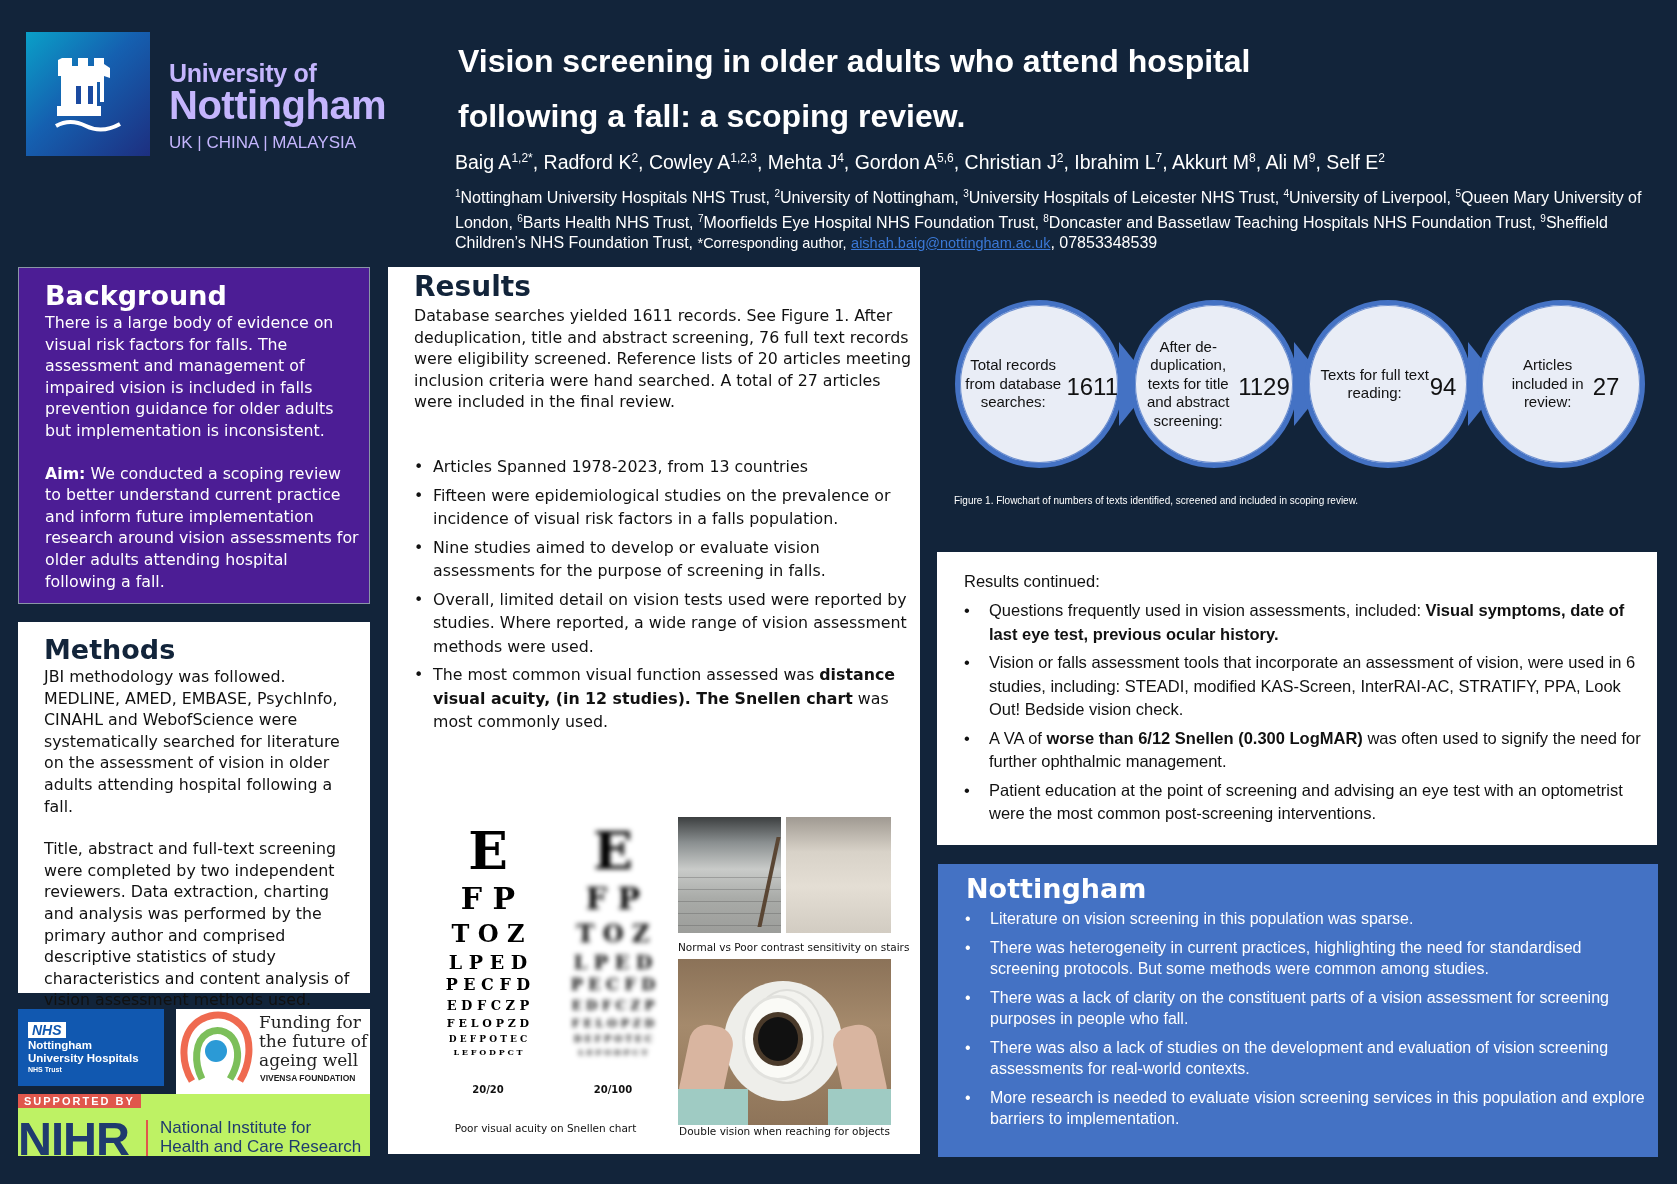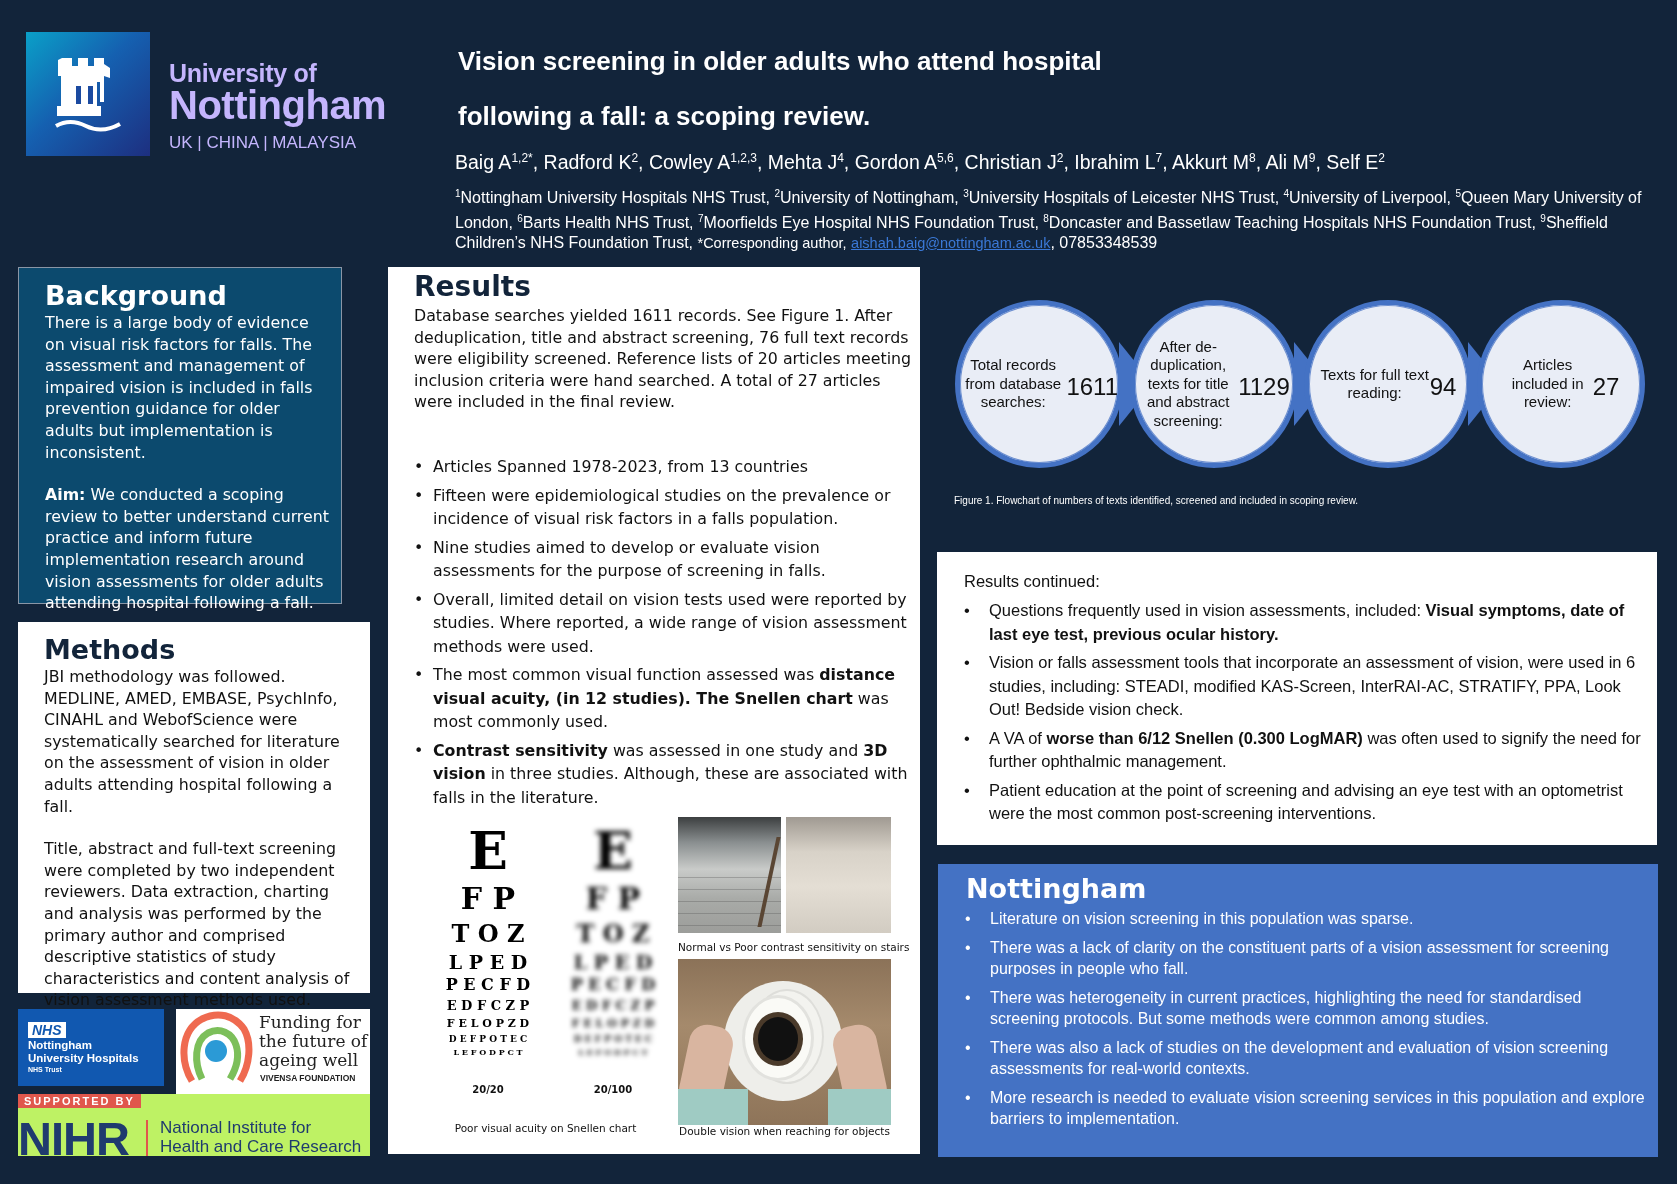--- a/index.html
+++ b/index.html
@@ -11,33 +11,33 @@
   .uon-logo { left: 26px; top: 32px; width: 340px; height: 126px; }
   .uon-box { position: absolute; left: 0; top: 0; width: 124px; height: 124px;
     background: linear-gradient(135deg, #0aa0c8 0%, #1560b0 45%, #1d2f80 100%); }
   .uon-box svg { position: absolute; left: 28px; top: 20px; }
   .uon-text { position: absolute; left: 143px; top: 28px; color: #c4b5fd; font-family: "Liberation Sans", sans-serif; }
   .uon-l1 { font-size: 25px; font-weight: bold; line-height: 26px; letter-spacing: -0.3px; }
   .uon-l2 { font-size: 40px; font-weight: bold; line-height: 38px; letter-spacing: -0.5px; }
   .uon-l3 { font-size: 17px; line-height: 30px; margin-top: 4px; }
 
   .title { left: 458px; top: 34px; width: 1150px; color: #fff; font-family: "Liberation Sans", sans-serif;
-    font-size: 26px; font-weight: bold; line-height: 55px; }
+    font-size: 32px; font-weight: bold; line-height: 55px; }
   .authors { left: 455px; top: 150px; width: 1200px; color: #fff; font-family: "Liberation Sans", sans-serif; font-size: 19.5px; }
   .authors sup { font-size: 12px; }
   .affil { left: 455px; top: 184px; width: 1215px; color: #fff; font-family: "Liberation Sans", sans-serif; font-size: 16px; line-height: 20px; }
   .affil sup { font-size: 10px; }
   .affil .small { font-size: 14.5px; }
   .affil a { color: #3a78d6; text-decoration: underline; }
 
   
   .panel { position: absolute; padding: 10px 10px 10px 26px; }
   .panel h2 { font-family: "DejaVu Sans", sans-serif; font-weight: bold; font-size: 27px; line-height: 32px; }
   .panel p { font-size: 15.8px; line-height: 21.6px; }
-  .bg-panel { left: 18px; top: 267px; width: 324px; height: 337px; background: #0c4a6e; color: #fff; border: 1px solid #8a96a6; }
+  .bg-panel { left: 18px; top: 267px; width: 352px; height: 337px; background: #4c1d95; color: #fff; border: 1px solid #8a96a6; }
   .bg-panel h2 { color: #fff; margin-top: 2px; }
   .bg-panel p { color: #fff; }
   .methods-panel { left: 18px; top: 622px; width: 352px; height: 371px; background: #fff; }
   .methods-panel h2 { color: #12243a; margin-top: 2px; }
   .gap { height: 21px; }
 
   .results-panel { left: 388px; top: 267px; width: 532px; height: 887px; background: #fff; padding: 0; }
   .results-panel h2 { position: absolute; left: 26px; top: 2px; color: #12243a; font-size: 28px; line-height: 36px; }
   .results-intro { position: absolute; left: 26px; top: 38px; width: 500px; font-size: 15.8px; line-height: 23.5px; }
   .res-list { position: absolute; left: 26px; top: 188px; width: 495px; list-style: none; }
@@ -143,21 +143,20 @@
 
 <div class="panel results-panel">
   <h2>Results</h2>
   <p class="results-intro">Database searches yielded 1611 records. See Figure 1. After deduplication, title and abstract screening, 76 full text records were eligibility screened. Reference lists of  20 articles meeting inclusion criteria were hand searched. A total of 27 articles were included in the final review.</p>
   <ul class="res-list">
     <li>Articles Spanned 1978-2023, from 13 countries</li>
     <li>Fifteen were epidemiological studies on the prevalence or incidence of visual risk factors in a falls population.</li>
     <li>Nine studies aimed to develop or evaluate vision assessments for the purpose of screening in falls.</li>
     <li>Overall, limited detail on vision tests used were reported by studies. Where reported, a wide range of vision assessment methods were used.</li>
     <li><span>The most common visual function assessed was </span><b>distance visual acuity, (in 12 studies). The Snellen chart</b><span> was most commonly used.</span></li>
-    <li><b>Contrast sensitivity</b><span> was assessed in one study and </span><b>3D vision</b><span> in three studies. Although, these are associated with falls in the literature.</span></li>
   </ul>
 
   <div class="snellen">
     <div class="chart-col" style="left:20px;" id="snellen-sharp">
         <span class="row" style="font-size: 52px; line-height: 58px;">E</span>
         <span class="row" style="font-size: 30px; line-height: 38px;">F P</span>
         <span class="row" style="font-size: 24px; line-height: 32px;">T O Z</span>
         <span class="row" style="font-size: 19px; line-height: 24px;">L P E D</span>
         <span class="row" style="font-size: 16px; line-height: 22px;">P E C F D</span>
         <span class="row" style="font-size: 13px; line-height: 19px;">E D F C Z P</span>
@@ -235,22 +234,22 @@
     <li>Vision or falls assessment tools that incorporate an assessment of vision, were used in 6 studies, including: STEADI, modified KAS-Screen, InterRAI-AC, STRATIFY, PPA, Look Out! Bedside vision check.</li>
     <li><span>A VA of </span><b>worse than 6/12 Snellen (0.300 LogMAR)</b><span> was often used to signify the need for further ophthalmic management.</span></li>
     <li>Patient education at the point of screening and advising an eye test with an optometrist were the most common post-screening interventions.</li>
   </ul>
 </div>
 
 <div class="abs conc-panel">
   <h2>Nottingham</h2>
   <ul class="conc-list">
     <li>Literature on vision screening in this population was sparse.</li>
+    <li>There was heterogeneity in current practices, highlighting the need for standardised screening protocols.  But some methods were common among studies.</li>
     <li>There was a lack of clarity on the constituent parts of a vision assessment for screening purposes in people who fall.</li>
-    <li>There was heterogeneity in current practices, highlighting the need for standardised screening protocols.  But some methods were common among studies.</li>
     <li>There was also a lack of studies on the development and evaluation of vision screening assessments for real-world contexts.</li>
     <li>More research is needed to evaluate vision screening services in this population and explore barriers to implementation.</li>
   </ul>
 </div>
 
 <div class="abs nhs-logo">
   <div class="nhs-badge">NHS</div>
   <div class="nhs-l">Nottingham</div>
   <div class="nhs-l">University Hospitals</div>
   <div class="nhs-s">NHS Trust</div>

